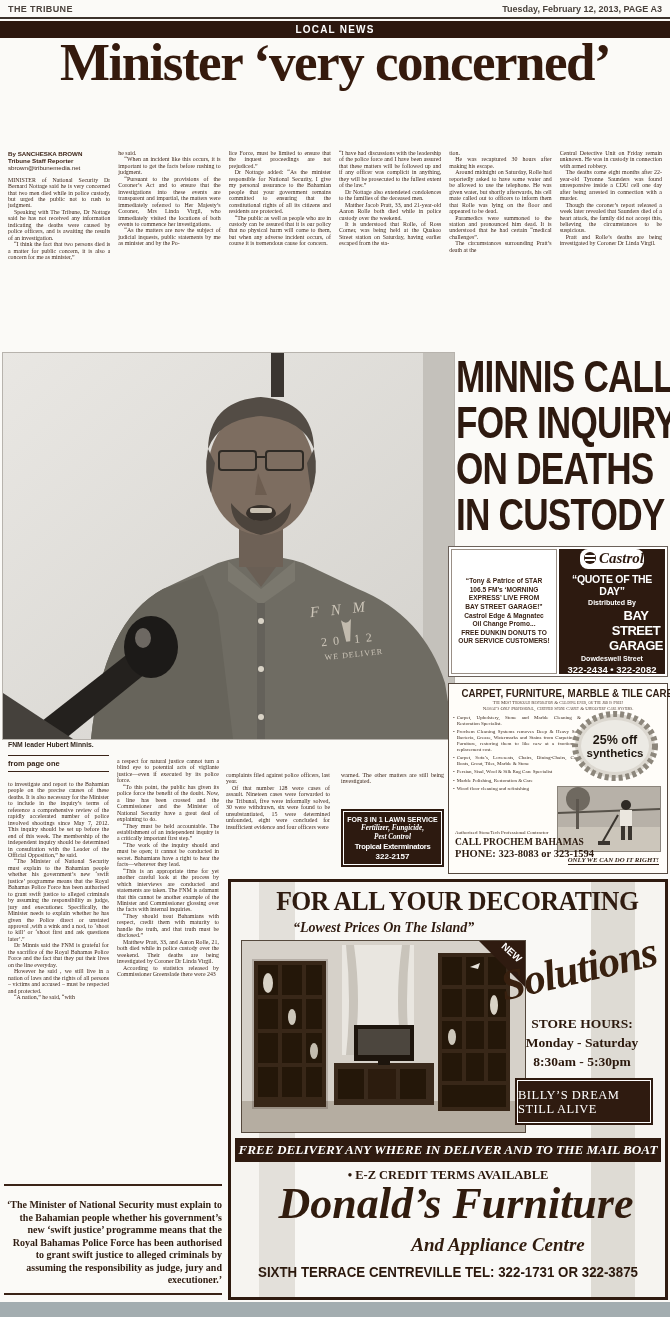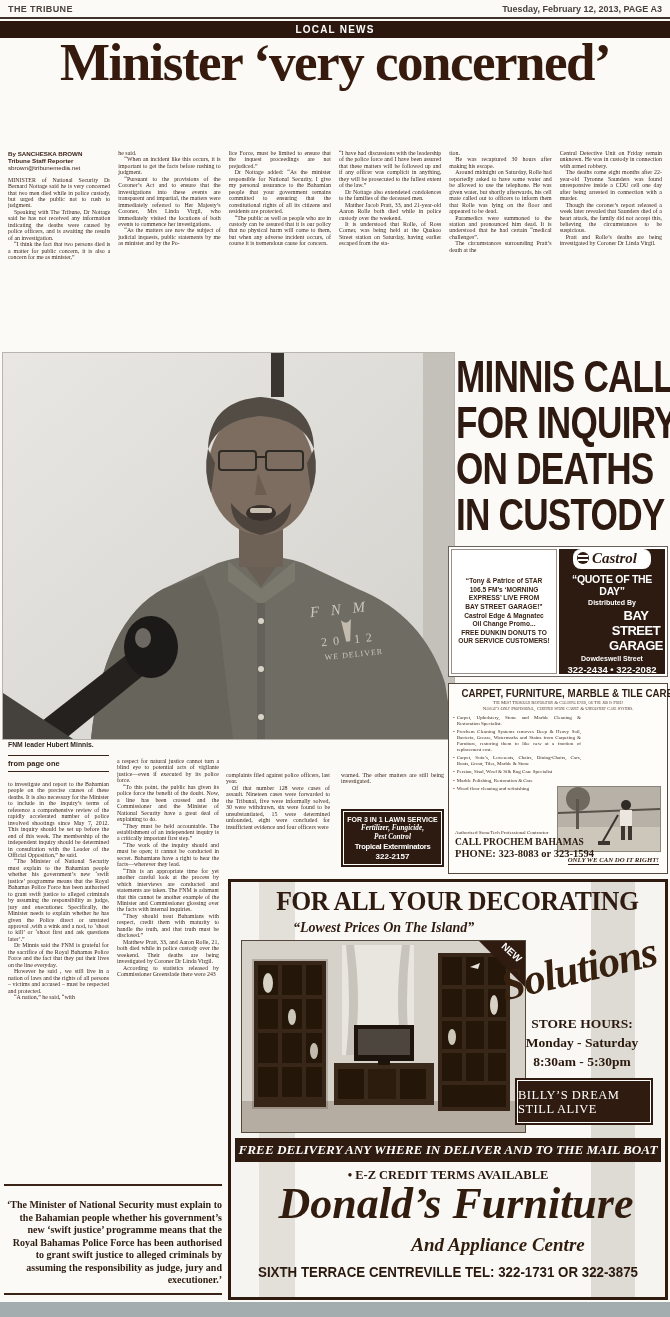--- a/index.html
+++ b/index.html
@@ -50,21 +50,21 @@
 
   
   .minnis{left:456px;top:354px;width:214px;font:bold 44px/46px "Liberation Sans",sans-serif;color:#2e1a10;
           transform:scaleX(.8);transform-origin:left top;white-space:nowrap;letter-spacing:-1px;}
 
   
   .castrol{left:448px;top:546px;width:220px;height:131px;border:1px solid #6b615a;background:#fff;display:flex;padding:2px;box-sizing:border-box;gap:2px;}
   .castrol-left{width:104px;background:#fff;border:1px solid #998f86;display:flex;align-items:center;justify-content:center;text-align:center;}
   .castrol-left span{font:bold 6.6px/8.6px "Liberation Sans",sans-serif;color:#3b2417;white-space:pre-line;}
   .castrol-right{flex:1;background:#2d1a10;color:#fff;display:flex;flex-direction:column;align-items:center;justify-content:center;gap:2px;text-align:center;}
-  .castrol-logo{background:#fff;border-radius:8px;padding:1px 14px 2px 4px;display:flex;align-items:center;gap:3px;margin-bottom:2px;}
+  .castrol-logo{background:#fff;border-radius:8px;padding:1px 0 2px 4px;display:flex;align-items:center;gap:3px;margin-bottom:2px;}
   .castrol-ball{width:12px;height:12px;border-radius:50%;background:#2d1a10;position:relative;}
   .castrol-ball:before{content:"";position:absolute;left:1px;right:1px;top:3px;height:2px;background:#fff;}
   .castrol-ball:after{content:"";position:absolute;left:1px;right:1px;top:7px;height:2px;background:#fff;}
   .castrol-word{font:bold italic 15px "Liberation Serif",serif;color:#2d1a10;}
   .c-quote{font:bold 10.5px "Liberation Sans",sans-serif;letter-spacing:-.3px;}
   .c-dist{font:bold 7px "Liberation Sans",sans-serif;}
   .c-garage{font:bold 13px "Liberation Sans",sans-serif;letter-spacing:-.5px;padding-left:48px;}
   .c-street{font:bold 7px "Liberation Sans",sans-serif;}
   .c-phone{font:bold 9.5px "Liberation Sans",sans-serif;}
 
@@ -276,20 +276,28 @@
         </div>
       <div class="bl">
           <span>Persian, Sisal, Wool &amp; Silk Rug Care Specialist</span>
         </div>
       <div class="bl">
           <span>Marble Polishing, Restoration &amp; Care</span>
         </div>
       <div class="bl">
           <span>Wood floor cleaning and refinishing</span>
         </div>
+    </div>
+    <div class="badge">
+      <svg viewBox="0 0 88 72">
+        <ellipse cx="44" cy="36" rx="40" ry="32" fill="#dcd8d0" stroke="#8d877c" stroke-width="6" stroke-dasharray="4 3"></ellipse>
+        <ellipse cx="44" cy="36" rx="34" ry="26" fill="#eceae4"></ellipse>
+      </svg>
+      <span class="b1">25% off</span>
+      <span class="b2">synthetics</span>
     </div>
     <div class="carpet-photo">
       <svg viewBox="0 0 102 64">
         <rect width="102" height="64" fill="#b7b1a8"></rect>
         <rect y="40" width="102" height="24" fill="#ccc6bb"></rect>
         <circle cx="20" cy="12" r="12" fill="#6f6960"></circle>
         <rect x="18" y="12" width="3" height="30" fill="#5c564e"></rect>
         <line x1="0" y1="26" x2="102" y2="22" stroke="#57524a" stroke-width="2"></line>
         <circle cx="68" cy="18" r="5" fill="#2f2a25"></circle>
         <rect x="62" y="23" width="12" height="16" fill="#ebe7df"></rect>

